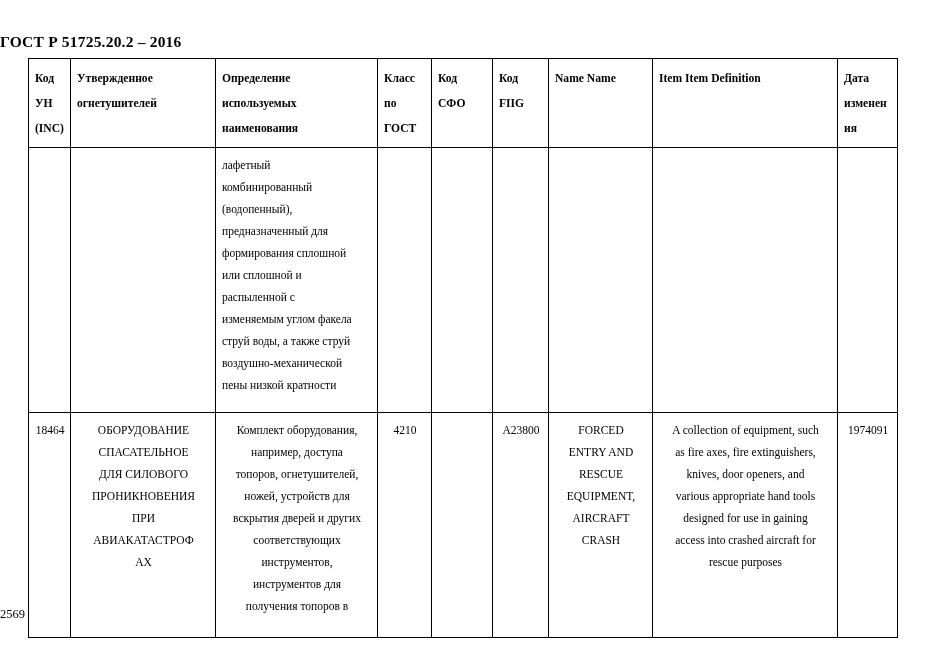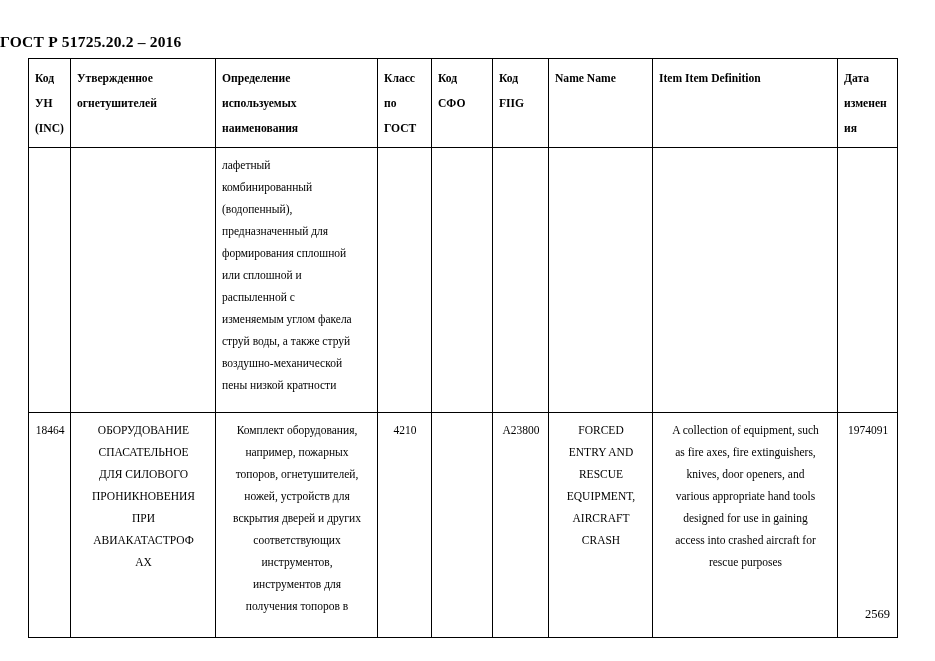--- a/index.html
+++ b/index.html
@@ -77,21 +77,20 @@
     display: block;
   }
   .hdr-lines span { display: block; }
 
   
   .page-number {
     position: absolute;
     left: 0;
     top: 607px;
     width: 890px;
-    text-align: right;
     font-size: 12.5px;
   }
 </style>
 </head>
 <body>
 
 <div class="page">
 
   <div class="doc-header">ГОСТ Р 51725.20.2 – 2016</div>
 
@@ -181,21 +180,21 @@
             <span>ОБОРУДОВАНИЕ</span>
             <span>СПАСАТЕЛЬНОЕ</span>
             <span>ДЛЯ СИЛОВОГО</span>
             <span>ПРОНИКНОВЕНИЯ</span>
             <span>ПРИ</span>
             <span>АВИАКАТАСТРОФ</span>
             <span>АХ</span>
           </td>
         <td class="cell-lines">
             <span>Комплект оборудования,</span>
-            <span>например, пожарных</span>
+            <span>например, доступа</span>
             <span>топоров, огнетушителей,</span>
             <span>ножей, устройств для</span>
             <span>вскрытия дверей и других</span>
             <span>соответствующих</span>
             <span>инструментов,</span>
             <span>инструментов для</span>
             <span>получения топоров в</span>
           </td>
         <td class="cell-lines">
             <span>4210</span>

